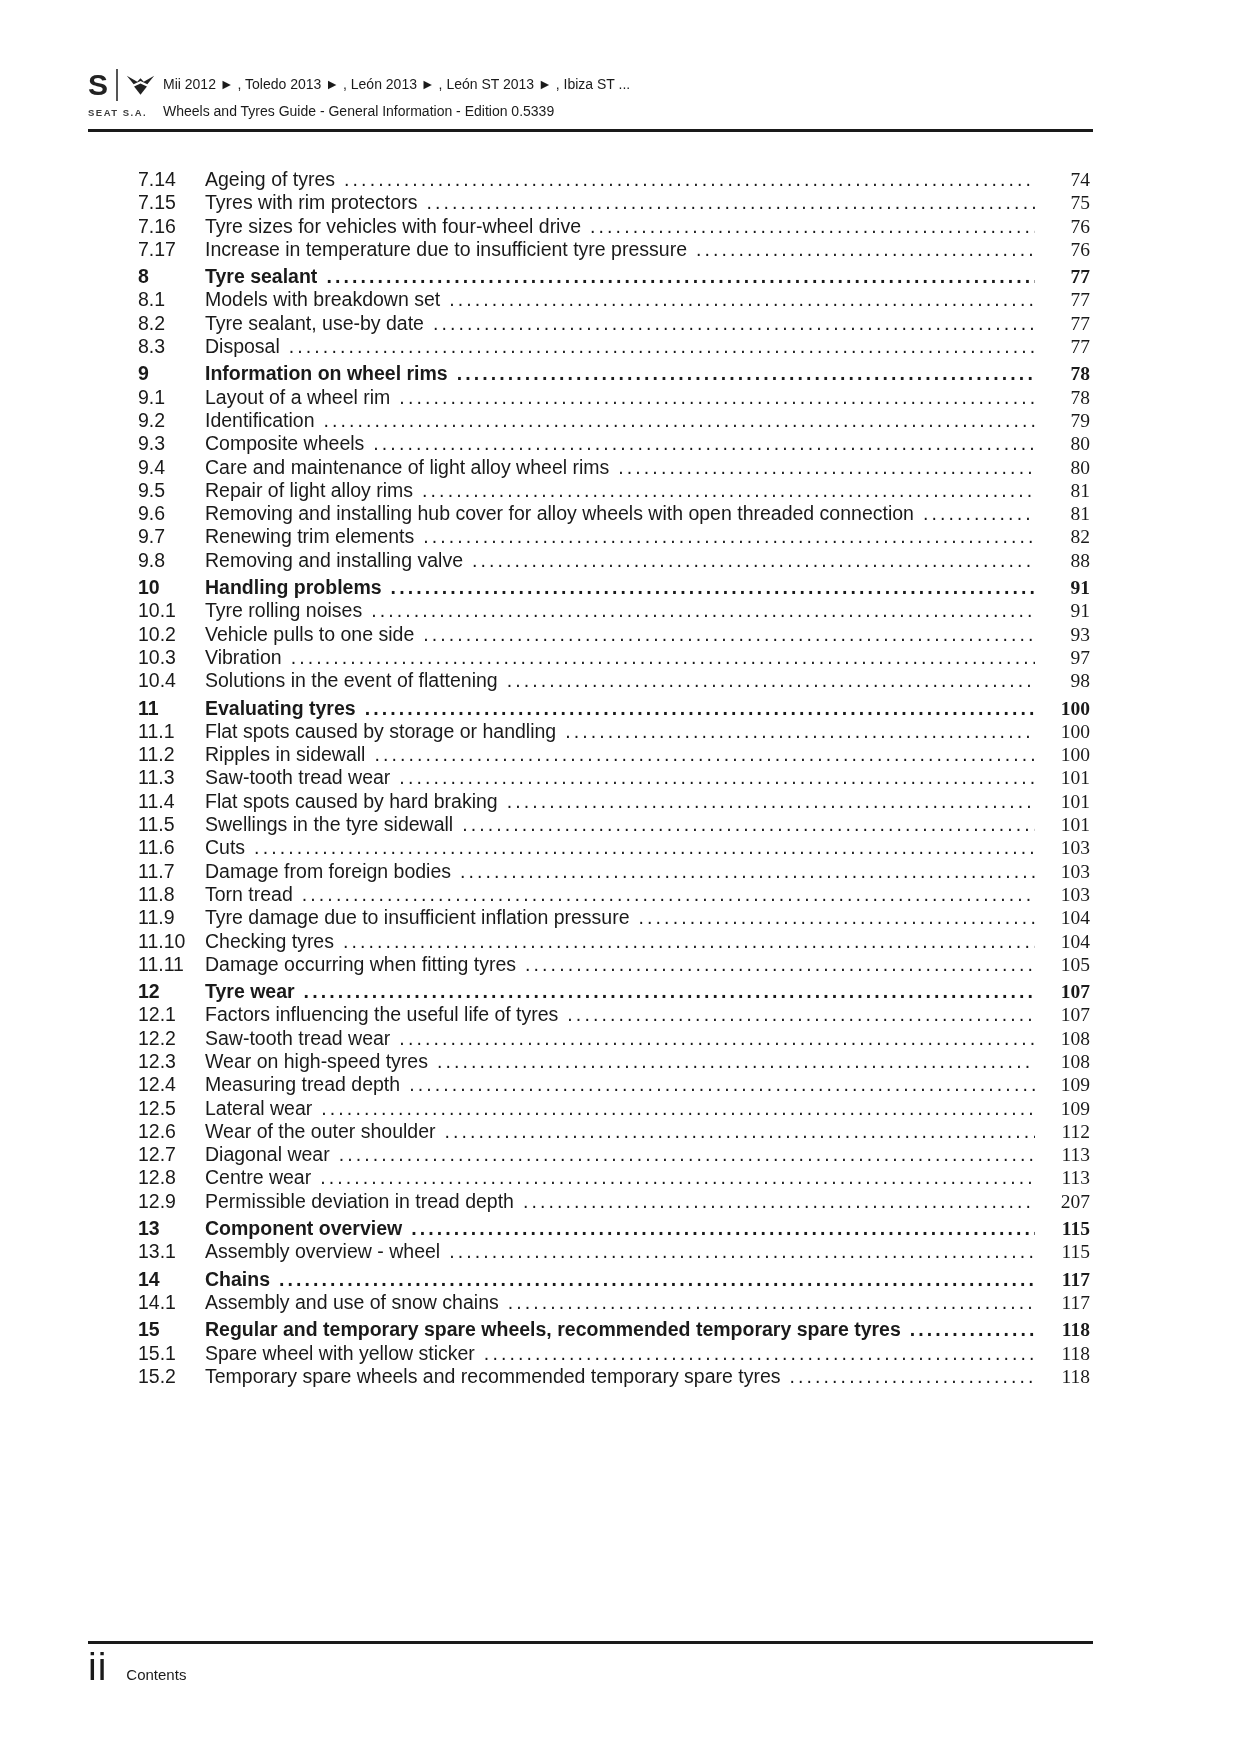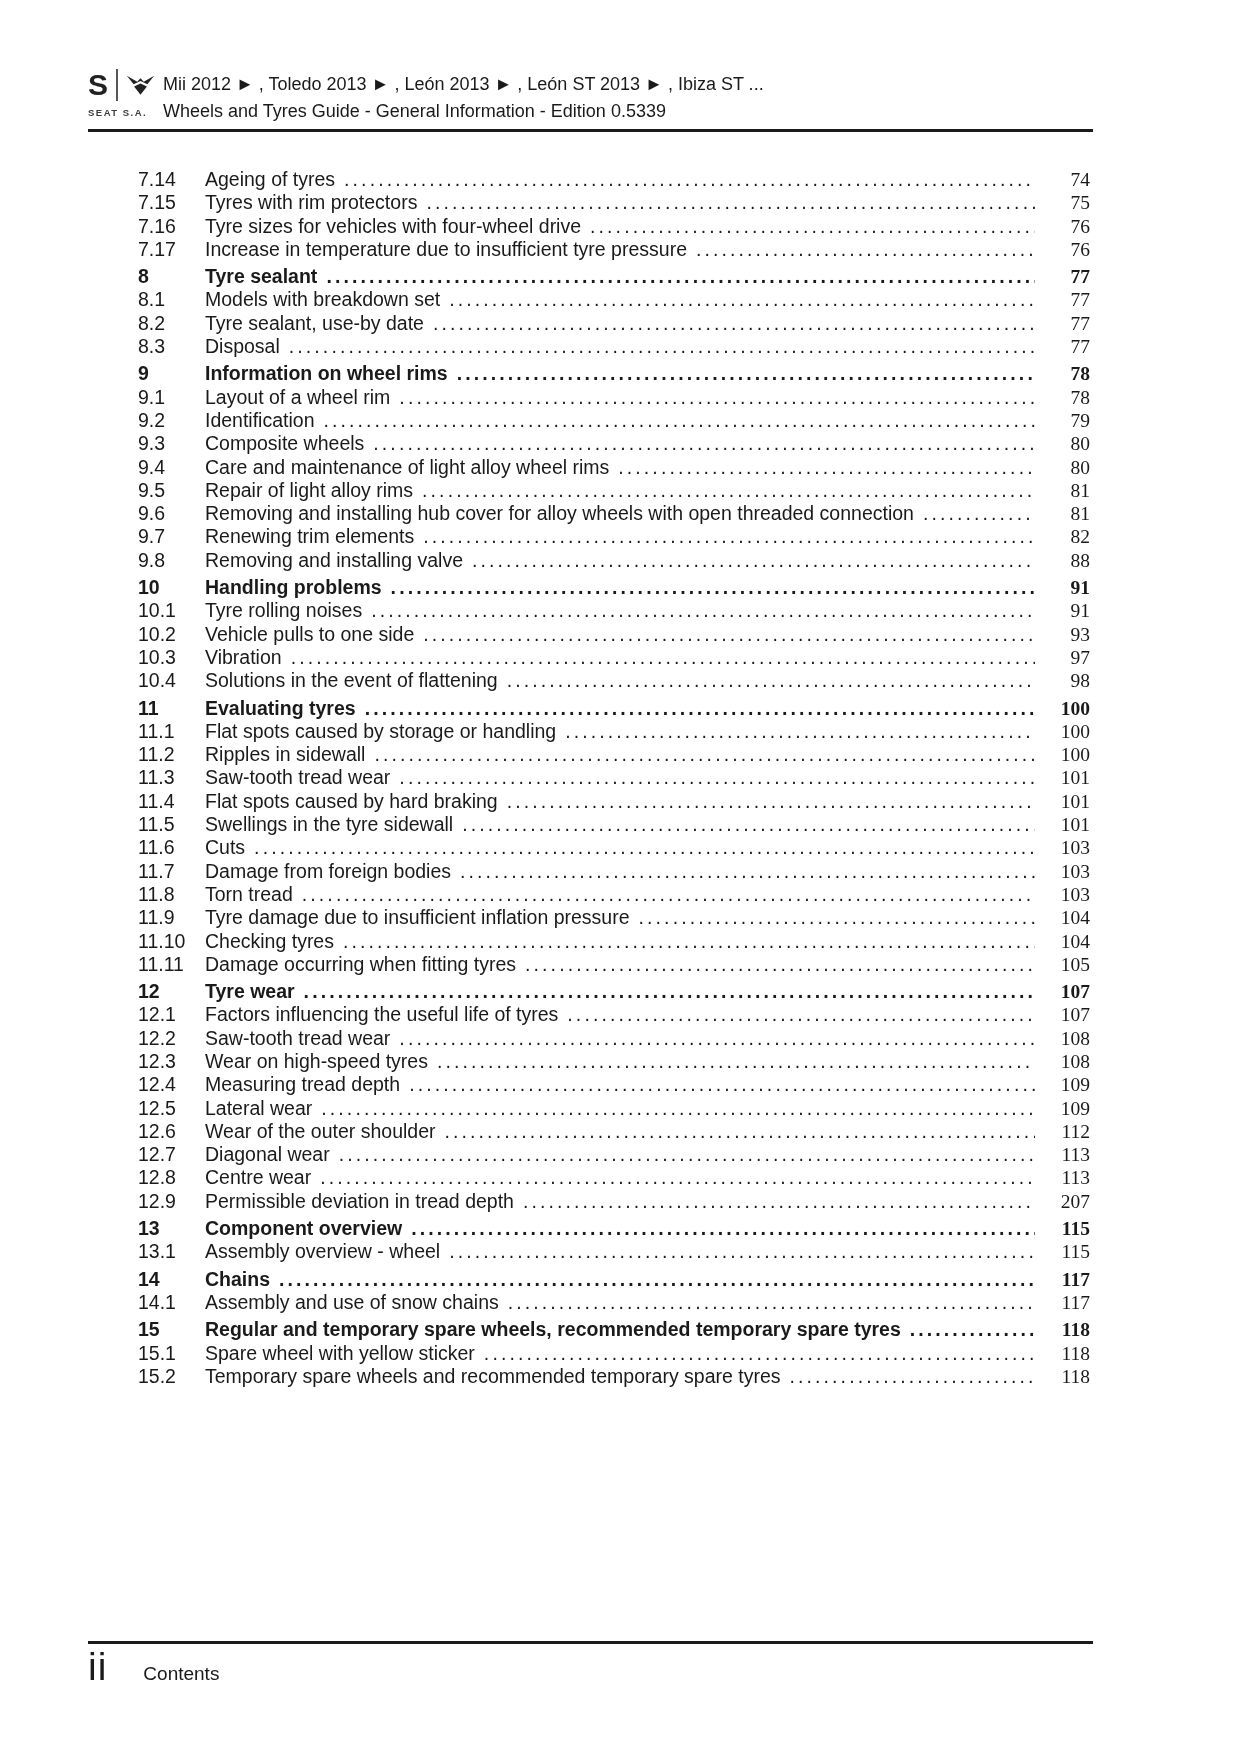--- a/index.html
+++ b/index.html
@@ -21,21 +21,21 @@
   }
   .logo-divider { width:2px; height:32px; background:#555; margin:0 8px 0 9px; }
   .cupra-logo { display:block; }
   .brand-label {
     margin-top:7px; font-size:9.5px; font-weight:700;
     letter-spacing:1.5px; color:#3c3c3c; white-space:nowrap;
   }
 
   .header-text {
     position:absolute; left:163px; top:71px;
-    font-size:18px; line-height:26.5px; white-space:nowrap;
+    font-size:14px; line-height:26.5px; white-space:nowrap;
   }
 
   .rule { position:absolute; left:88px; width:1005px; height:3px; background:#1a1a1a; }
   .top-rule { top:129px; }
   .bottom-rule { top:1641px; }
 
   
   .toc { position:absolute; left:138px; top:168px; width:952px; font-size:19.5px; }
   .toc-row { display:flex; align-items:baseline; line-height:23.3px; }
   .toc-row.bold { font-weight:700; margin-top:4px; }
@@ -46,21 +46,21 @@
     letter-spacing:3.1px; padding-left:9px;
   }
   .toc-page { flex:0 0 55px; text-align:right;font-family:Liberation Serif, serif; }
 
   
   .footer-line {
     position:absolute; left:88px; top:1652px;
     display:flex; align-items:baseline;
   }
   .footer-roman { font-size:39px; line-height:30px; font-weight:400; letter-spacing:1px; }
-  .footer-label { font-size:19px; margin-left:36px; }
+  .footer-label { font-size:15px; margin-left:19px; }
 </style>
 </head>
 <body>
 
 <div class="page">
 
   <header>
     <div class="brand">
       <div class="logo-row">
         <span class="seat-s">S</span>

